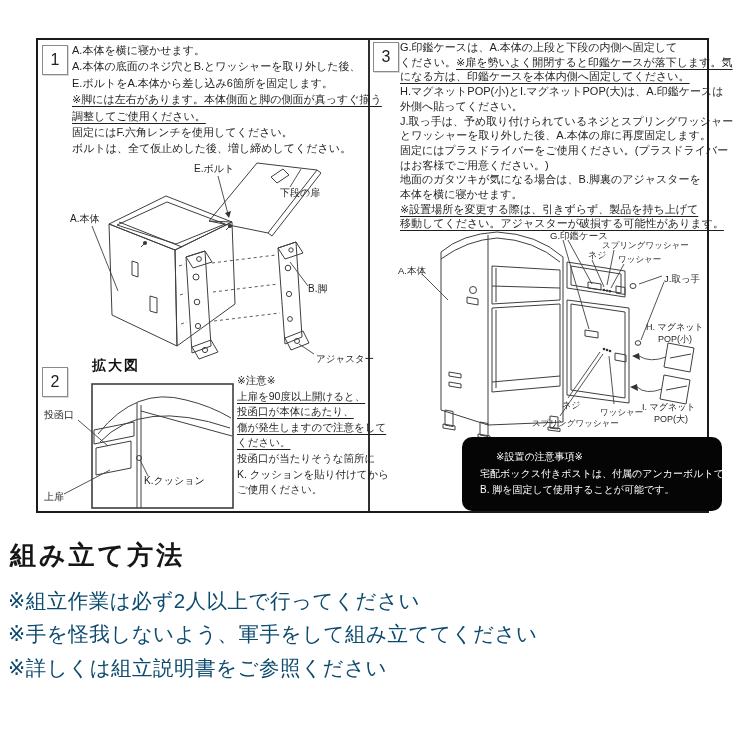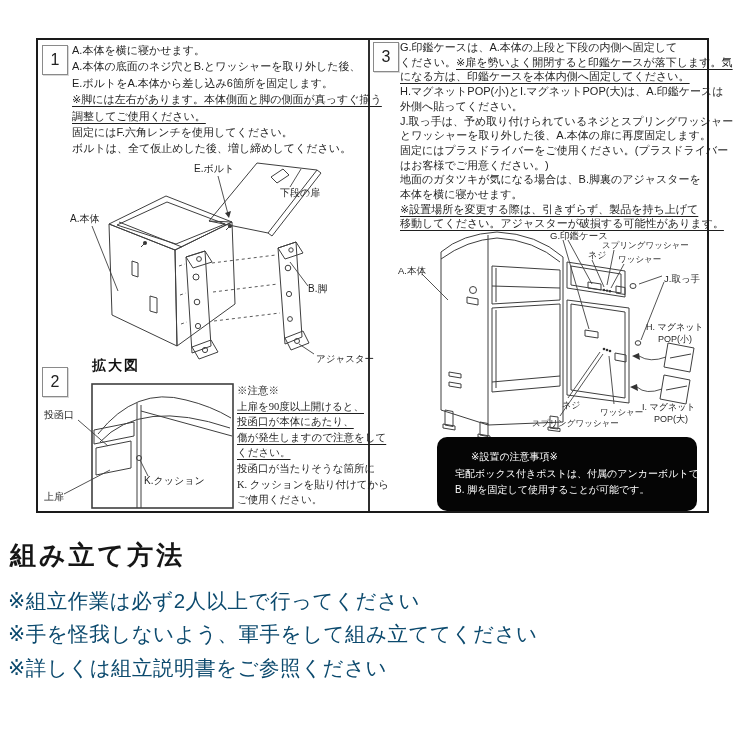--- a/index.html
+++ b/index.html
@@ -7,24 +7,24 @@
        font-family:"Liberation Sans","DejaVu Sans",sans-serif;color:#1f1f1f;}
   .abs{position:absolute;}
   .panel{left:36px;top:38px;width:669px;height:471px;border:2px solid #1a1a1a;background:#fff;}
   .divider{left:368px;top:40px;width:2px;height:471px;background:#2f2f2f;}
   .stepbox{width:24px;height:28px;border:1px solid #8a8a8a;background:#fff;
            display:flex;align-items:center;justify-content:center;
            font-size:16px;color:#222;box-shadow:1px 1px 0 #d8d8d8;}
   .stext{white-space:nowrap;}
   .s1text{left:72px;top:42px;font-size:11px;line-height:16.4px;}
   .s3text{left:400px;top:40px;font-size:11px;line-height:14.7px;}
-  .cautext{left:237px;top:383px;font-size:10.5px;line-height:15.6px;font-family:Liberation Serif, serif;}
+  .cautext{left:237px;top:373px;font-size:10.5px;line-height:15.6px;}
   .u{text-decoration:underline;text-underline-offset:2.5px;text-decoration-thickness:1px;}
   .zoomtitle{left:92px;top:357px;font-size:14px;font-weight:bold;letter-spacing:2px;color:#111;}
-  .noteb{left:437px;top:437px;width:260px;height:74px;background:#050505;border-radius:10px;
+  .noteb{left:462px;top:437px;width:260px;height:74px;background:#050505;border-radius:10px;
          color:#fff;font-size:10px;line-height:16.5px;padding:12px 0 0 18px;box-sizing:border-box;}
   .noteb .n1{margin-left:16px;}
   .fhead{left:10px;top:540px;font-size:26px;line-height:30px;letter-spacing:3px;color:#161616;font-weight:600;}
   .fbullets{left:8px;top:584px;font-size:20.5px;line-height:33.4px;letter-spacing:.5px;color:#0c4a6e;}
   svg{position:absolute;overflow:visible;}
   svg .ln{fill:none;stroke:#3f3f3f;stroke-width:1;}
   svg .ln2{fill:none;stroke:#3f3f3f;stroke-width:1.6;}
   svg .dash{fill:none;stroke:#5a5a5a;stroke-width:1;stroke-dasharray:3 3;}
   svg .lead{fill:none;stroke:#3f3f3f;stroke-width:.9;}
   svg .dark{fill:#333;stroke:none;}

